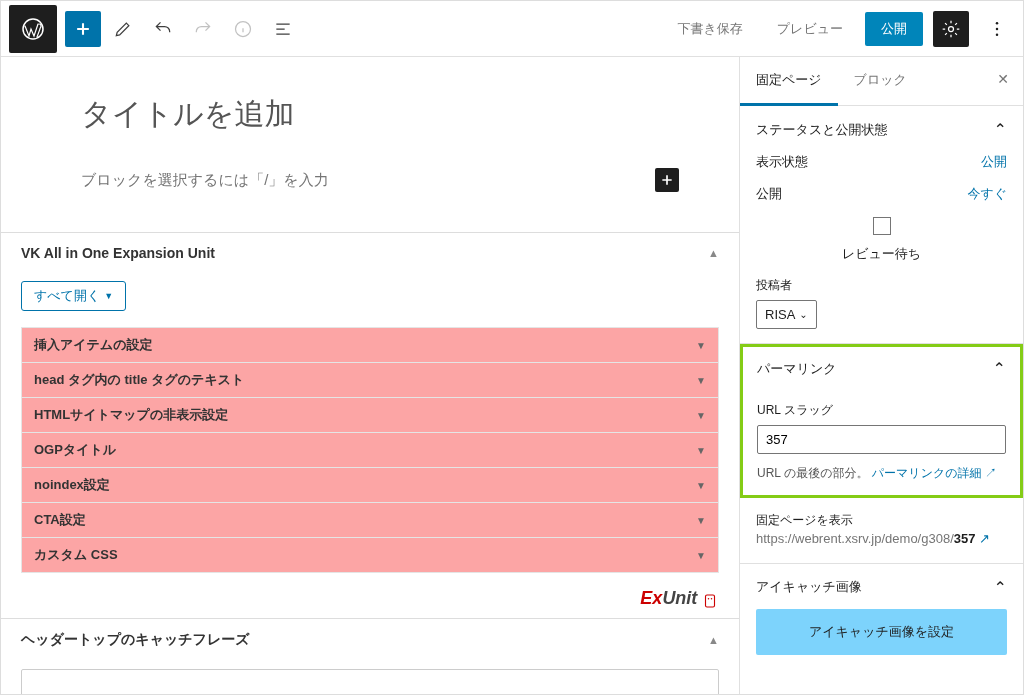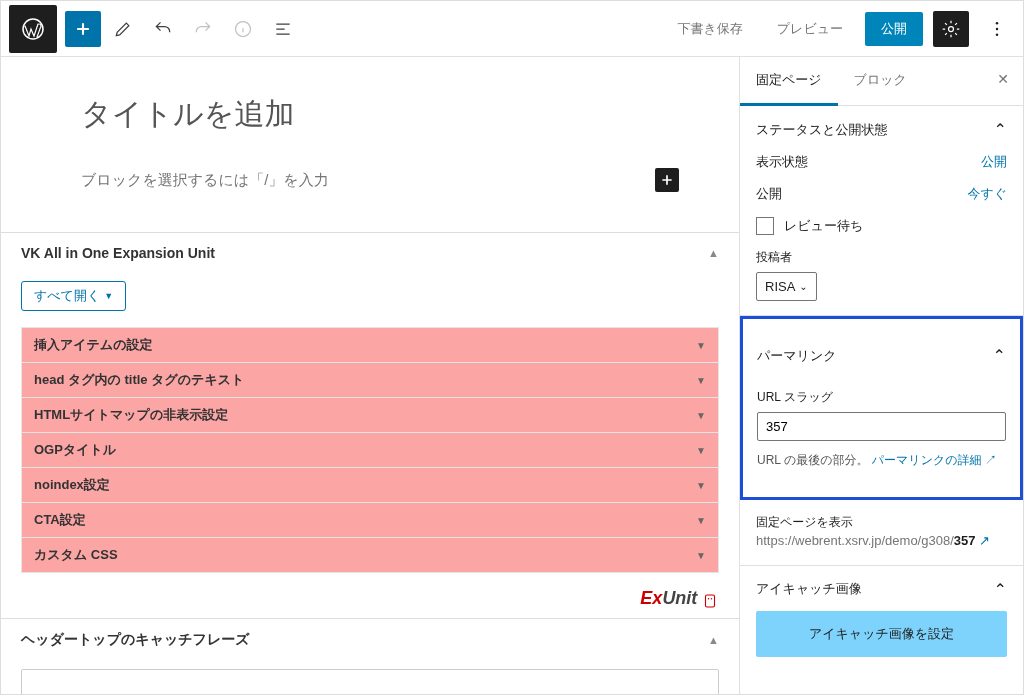--- a/index.html
+++ b/index.html
@@ -50,26 +50,26 @@
 .tabs { display:flex; border-bottom:1px solid #e0e0e0; position:relative; }
 .tab { padding:14px 16px; color:#757575; font-weight:500; }
 .tab.active { color:#1e1e1e; border-bottom:3px solid #0073aa; margin-bottom:-1px; }
 .tab-close { margin-left:auto; padding:14px 14px; color:#757575; font-size:14px; }
 .section { border-bottom:1px solid #e0e0e0; padding:14px 16px; }
 .sec-head { display:flex; justify-content:space-between; align-items:center; font-weight:500; color:#1e1e1e; }
 .sec-head .chev { font-size:16px; color:#1e1e1e; }
 .row { display:flex; justify-content:space-between; margin-top:14px; }
 .row-label { color:#1e1e1e; }
 .row-link { color:#0073aa; }
-.checkbox-row { display:flex; gap:10px; margin-top:14px; }
+.checkbox-row { display:flex; align-items:center; gap:10px; margin-top:14px;flex-direction:column; }
 .checkbox { width:18px; height:18px; border:1px solid #757575; }
 .author-label { margin-top:14px; font-size:12px; }
 .author-select { margin-top:6px; padding:6px 8px; border:1px solid #757575; border-radius:2px; display:inline-flex; align-items:center; gap:4px; font-size:13px; }
 
-.section.permalink { border:3px solid #1d4ed8; padding:27px 14px; }
+.section.permalink { border:3px solid #84cc16; padding:12px 14px; }
 .slug-label { font-size:12px; margin-top:24px; }
 .slug-input { width:100%; padding:6px 8px; border:1px solid #757575; border-radius:2px; margin-top:6px; font-size:13px; }
 .slug-desc { font-size:12px; color:#555; margin-top:10px; line-height:1.6; }
 .slug-desc a { color:#0073aa; text-decoration:none; }
 .ext { color:#0073aa; }
 .view-label { font-size:12px; margin-top:2px; }
 .url { font-size:13px; color:#757575; margin-top:0; line-height:1.5; word-break:break-all; }
 .url b { font-weight:bold; color:#1e1e1e; }
 .featured-btn { margin-top:12px; padding:14px; background:#7dd3fc; text-align:center; color:#1e1e1e; border-radius:2px; }
 svg { display:block; }

